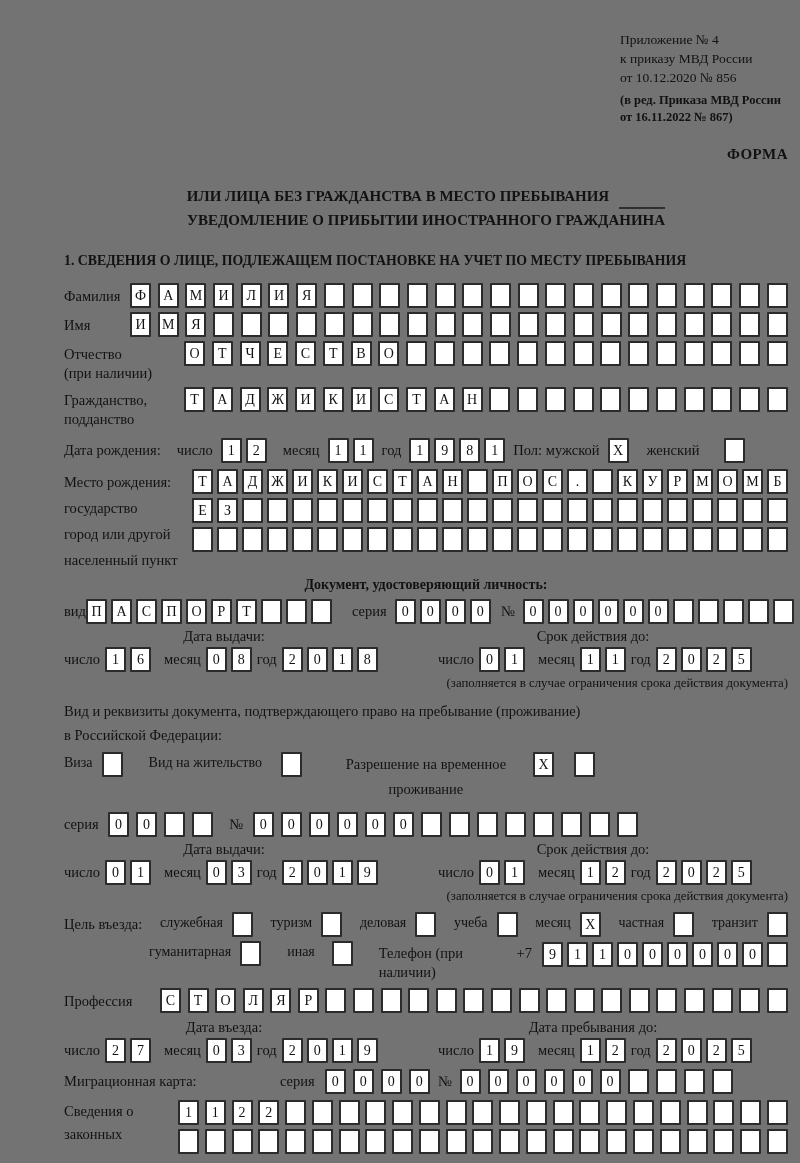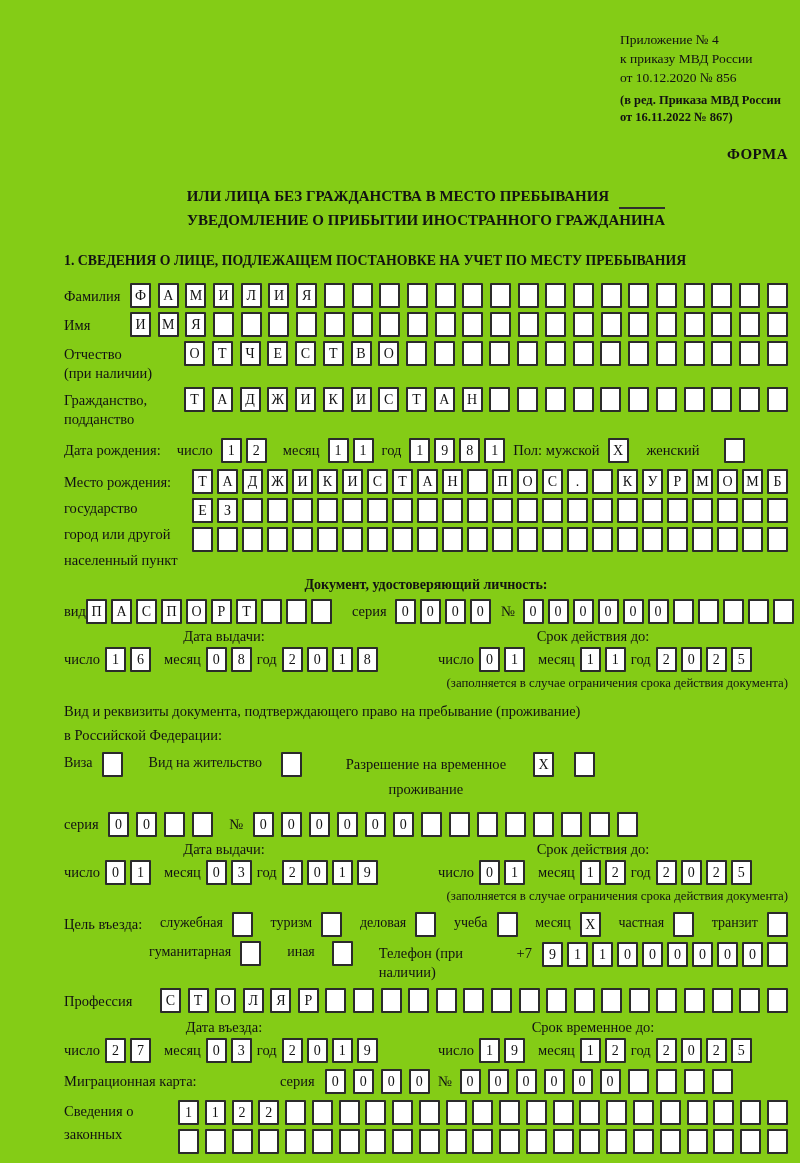--- a/index.html
+++ b/index.html
@@ -1,17 +1,17 @@
 <!DOCTYPE html>
 <html><head>
 <meta charset="utf-8">
 <style>
   html,body { margin:0; padding:0; background:#ffffff; }
   .page {
-    position:relative; width:800px; height:1163px; background:#84cc16;
+    position:relative; width:800px; height:1163px; background:#737373;
     font-family:"Liberation Serif", "DejaVu Serif", serif; color:#121212;
     box-sizing:border-box; padding:30px 12px 10px 64px; overflow:hidden;
   }
   .annex { margin-left:556px; font-size:13.5px; line-height:19px; }
   .edition { margin-left:556px; font-size:12.5px; line-height:17px; margin-top:5px;font-weight:bold; }
   .forma { width:724px; text-align:right; font-weight:bold; font-size:15px; margin-top:20px; letter-spacing:0.5px; }
   .title { width:724px; text-align:center; font-weight:bold; font-size:15px; line-height:22px; margin-top:22px; }
   .blankline { display:inline-block; width:46px; border-bottom:2px solid #2f2f2f; margin-left:10px; }
   .sect { width:724px; font-weight:bold; font-size:13.8px; margin-top:22px; margin-bottom:14px; }
 
@@ -604,21 +604,21 @@
         <span class="cell"></span>
         <span class="cell"></span>
         <span class="cell"></span>
         <span class="cell"></span>
         <span class="cell"></span>
       </div>
   </div>
 
   <div class="row heads" style="margin-top:6px">
     <div class="dh" style="width:320px">Дата въезда:</div>
-    <div class="dh ml44" style="width:330px">Срок временное до:</div>
+    <div class="dh ml44" style="width:330px">Дата пребывания до:</div>
   </div>
 
   <div class="row vcenter">
     <div class="dg" style="width:330px">
       <span class="lbl">число</span>
       <div class="cells">
           <span class="cell">2</span>
           <span class="cell">7</span>
         </div>
       <span class="lbl ml8">месяц</span>

